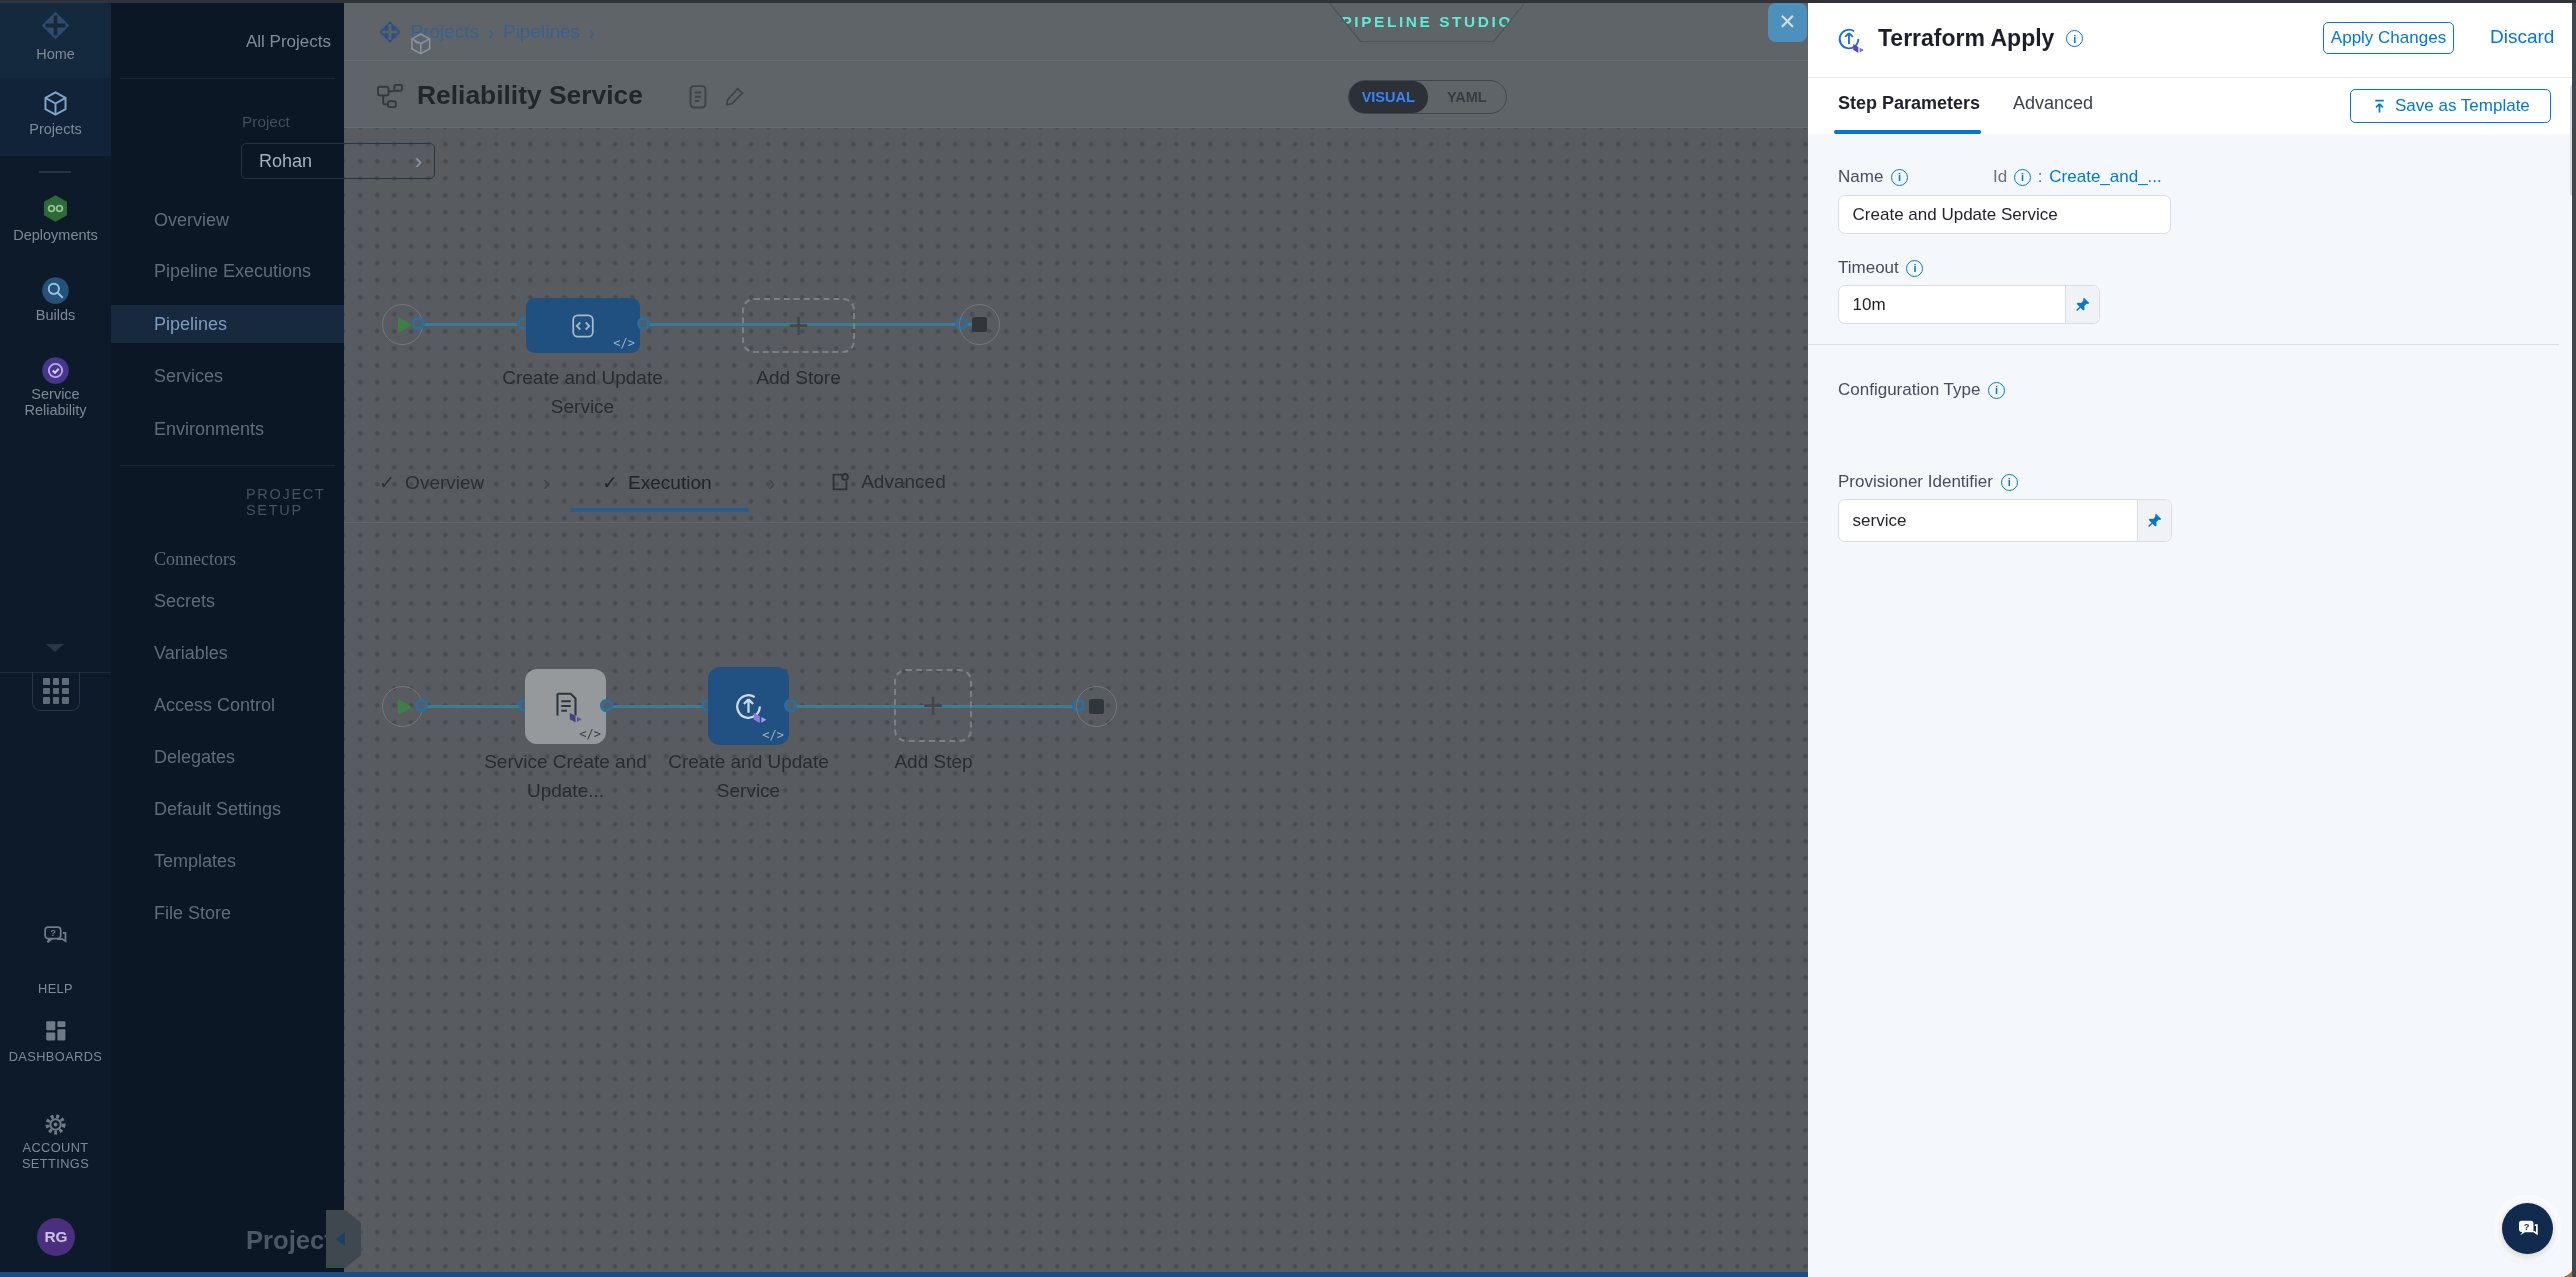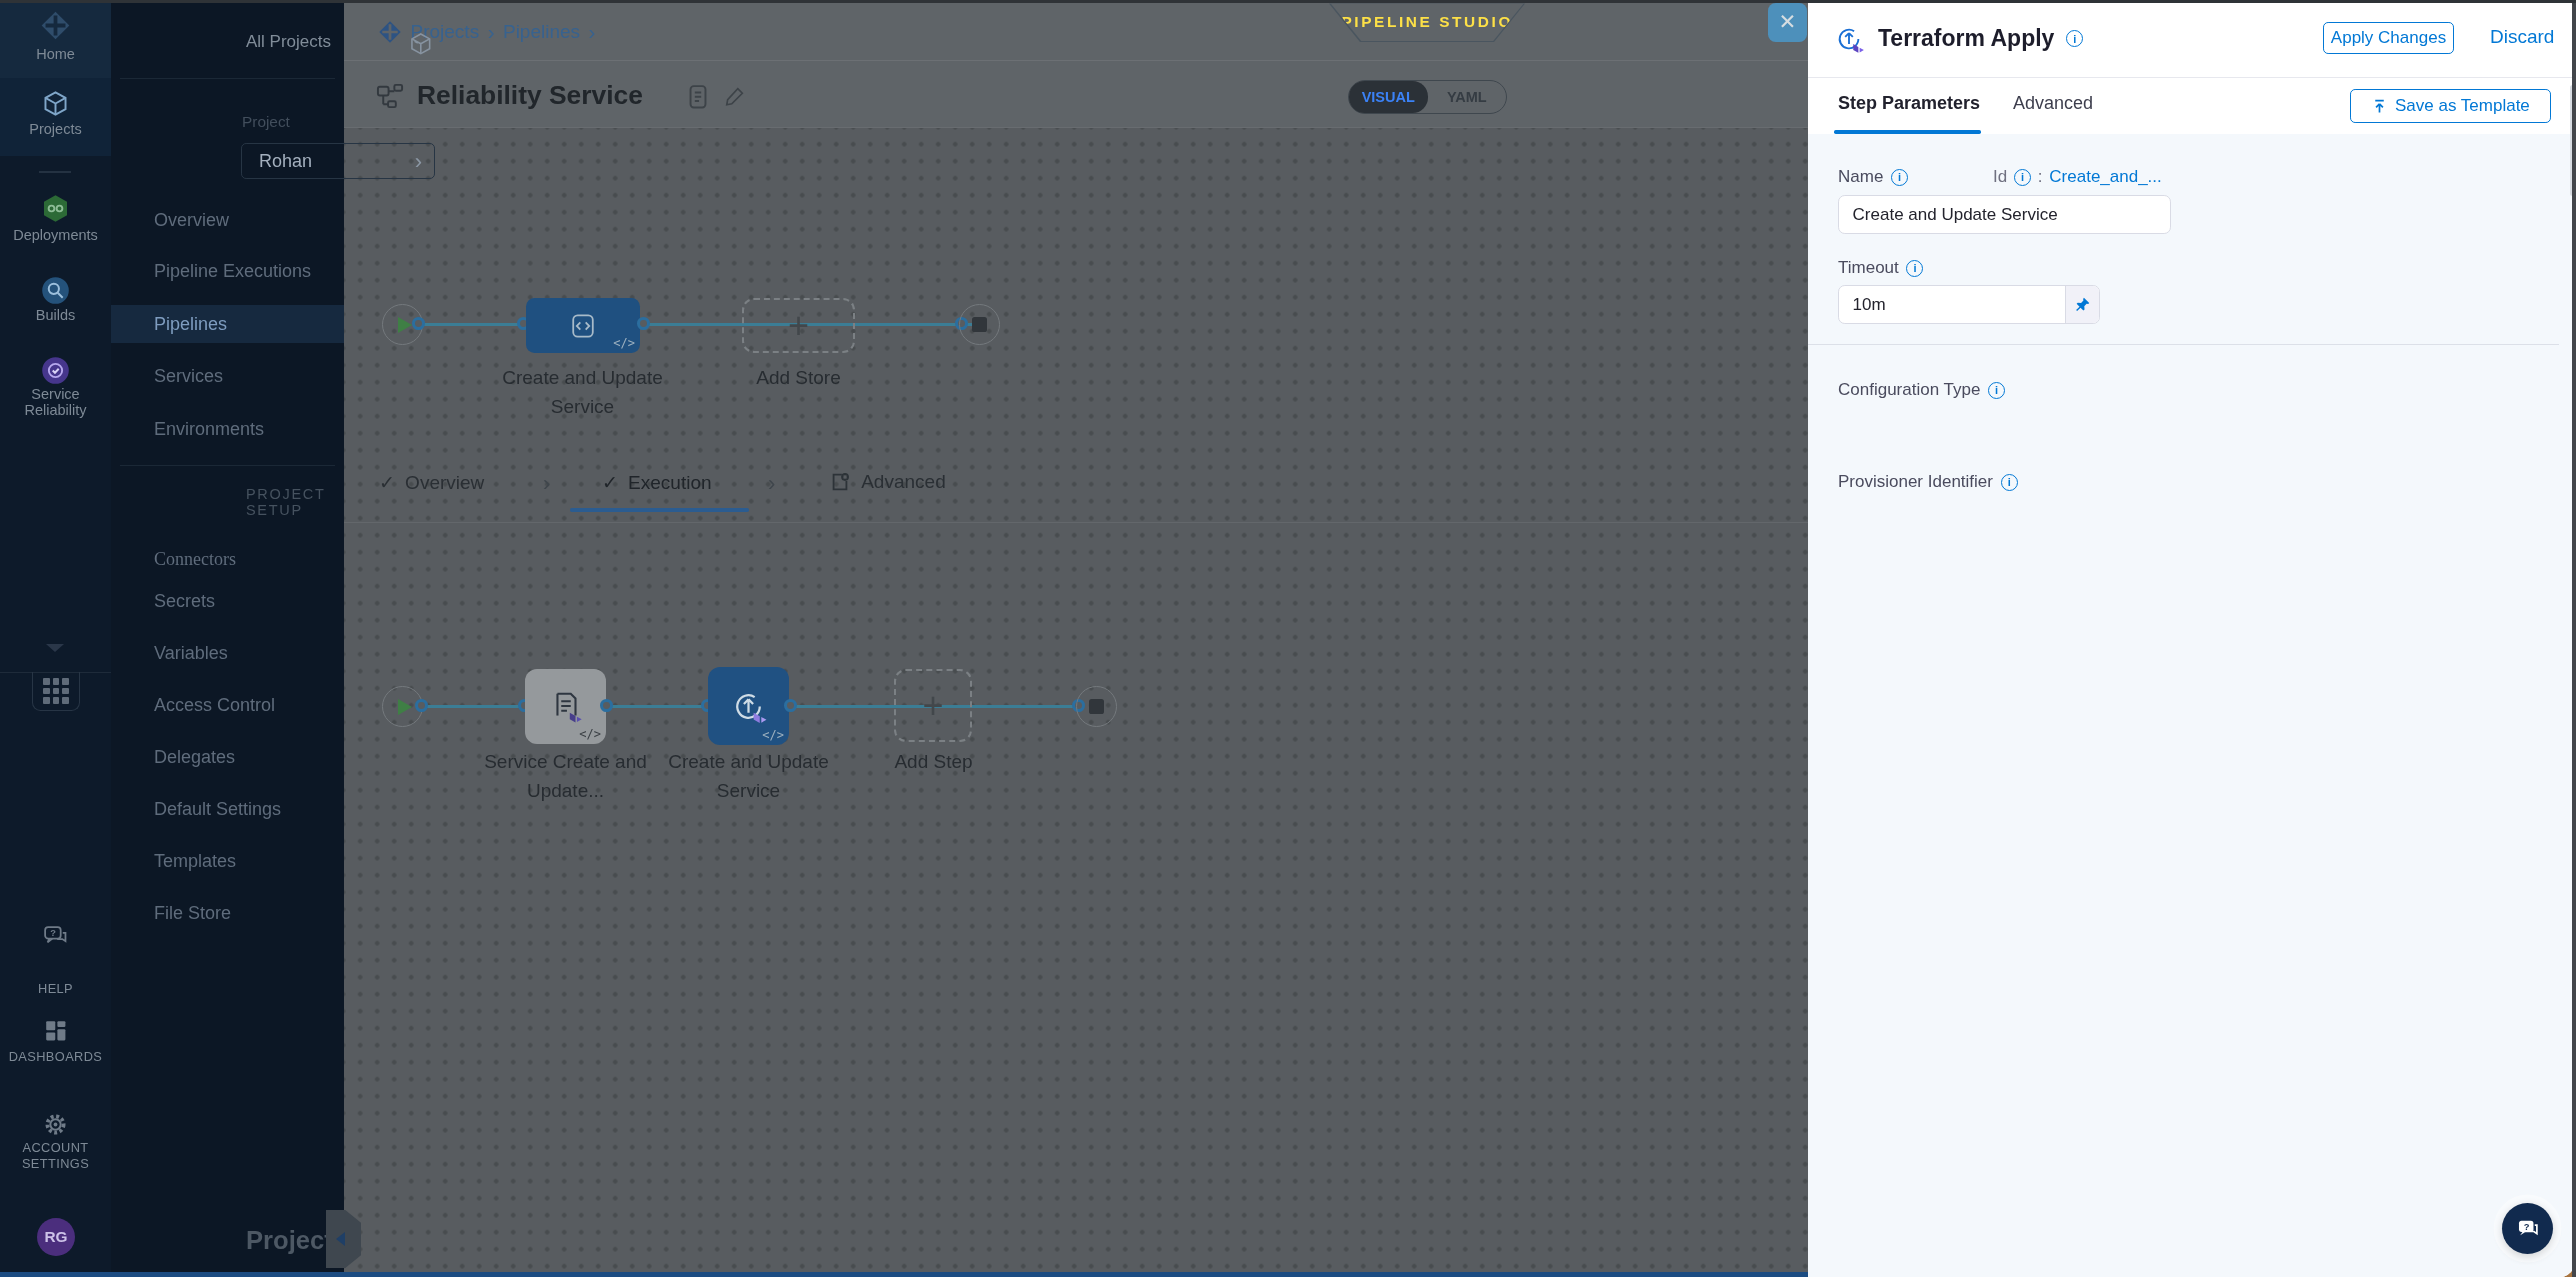--- a/index.html
+++ b/index.html
@@ -56,21 +56,21 @@
   .crumb{font-size:19px;color:#37628f;}
   .crumb-sep{font-size:20.5px;color:#37628f;}
   .c-titlebar{position:absolute;left:0;top:61px;width:1465px;height:67px;border-bottom:0.9px solid #686c70;}
   .c-title{position:absolute;left:73px;top:80px;font-size:26.4px;font-weight:bold;color:#21262b;}
   .c-body{position:absolute;left:0;top:128px;width:1465px;height:1144px;background-color:#585c60;
           background-image:radial-gradient(#484c4f 1.9px,transparent 2.6px);background-size:17px 17px;background-position:7.7px 7.7px;}
   .badge-out{position:absolute;left:985px;top:3.4px;width:196px;height:39px;background:#4a555f;
              clip-path:polygon(0 0,100% 0,84% 100%,16% 100%);z-index:2;}
   .badge-in{position:absolute;left:1.7px;top:0;width:193px;height:38px;background:#5f6468;
             clip-path:polygon(0 0,100% 0,84% 100%,16% 100%);display:flex;align-items:center;justify-content:center;
-            font-size:15.4px;font-weight:bold;letter-spacing:2.6px;color:#fde047;}
+            font-size:15.4px;font-weight:bold;letter-spacing:2.6px;color:#5eead4;}
   .close-x{position:absolute;left:1424px;top:2.6px;width:39px;height:39px;background:#4d90bb;border-radius:7.7px;z-index:3;
            display:flex;align-items:center;justify-content:center;color:#d6dde1;font-size:21.3px;}
   .toggle{position:absolute;left:1004px;top:80px;width:159px;height:34px;border:1.7px solid #3f474e;border-radius:17px;display:flex;z-index:2;}
   .tg-seg{flex:1;display:flex;align-items:center;justify-content:center;font-size:14.5px;font-weight:bold;}
   .tg-on{background:#2b3137;color:#3b82f6;border-radius:15.4px;}
   .tg-off{color:#353c43;}
 
   
   .pline{position:absolute;height:2.6px;background:#3b7d95;}
   .pdot{position:absolute;width:12.8px;height:12.8px;border-radius:50%;border:3.4px solid #2b6e9f;background:#585c60;}
@@ -453,20 +453,28 @@
 
       <div class="f-label" style="left:30px;top:246px;">
         <span>Configuration Type</span>
           <span class="info-i">i</span>
       </div>
 
       <div class="f-label" style="left:30px;top:338px;">
         <span>Provisioner Identifier</span>
           <span class="info-i">i</span>
       </div>
+      <div class="f-input" style="left:30px;top:365px;width:334px;height:43px;">
+        <span>service</span>
+        <div class="f-addon">
+          <svg width="17" height="17" viewBox="0 0 24 24">
+              <path d="M14 2.5l7.5 7.5-1.4 1.4-2.3-.4-3.3 3.3.4 4.7-1.6 1.6-4.1-4.1-4.8 4.8-1.4-1.4 4.8-4.8-4.1-4.1 1.6-1.6 4.7.4 3.3-3.3-.4-2.3z" fill="#0278d5"></path>
+            </svg>
+        </div>
+      </div>
     </div>
     <div class="p-scroll"></div>
   </aside>
 
   <div class="chat-fab">
     <svg width="29" height="29" viewBox="0 0 34 34">
       <rect x="7" y="8" width="17" height="13" rx="3" fill="#ffffff"></rect>
       <path d="M11 21l-2.5 4 6-4" fill="#ffffff"></path>
       <text x="12.5" y="18.5" font-size="11" font-weight="bold" fill="#112a4e" font-family="Liberation Sans, sans-serif">?</text>
       <path d="M25.5 13h2.5v10l-3.5-2.5H14" fill="none" stroke="#ffffff" stroke-width="2"></path>

